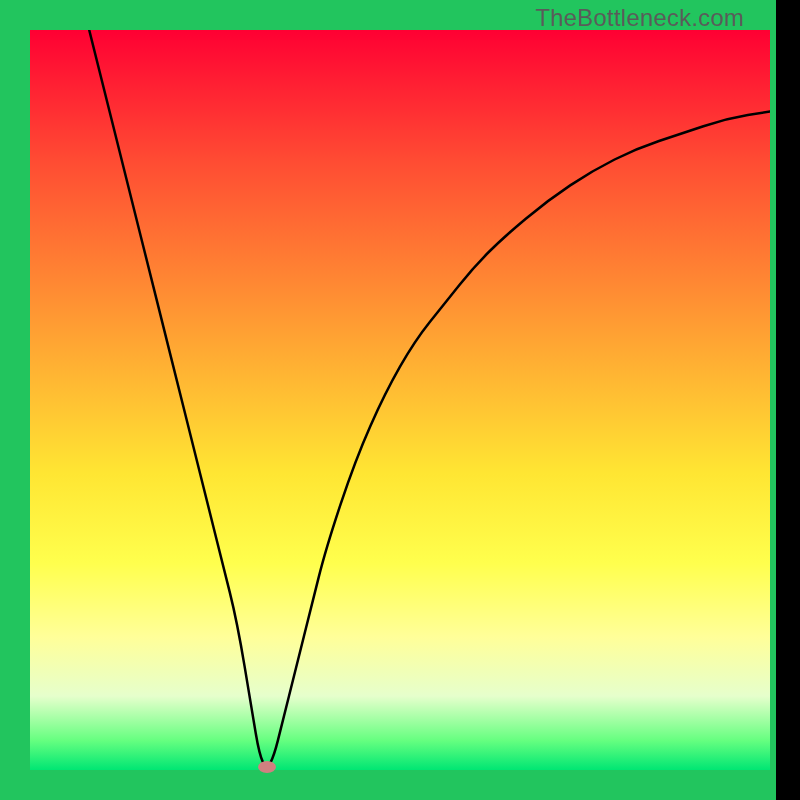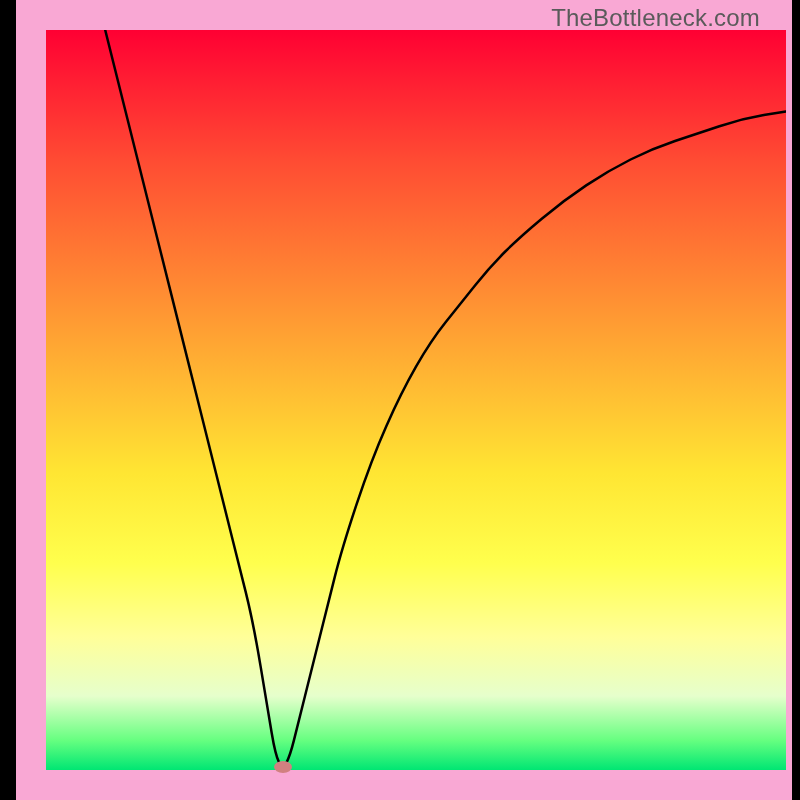--- a/index.html
+++ b/index.html
@@ -1,22 +1,21 @@
 <!DOCTYPE html>
 <html><head>
 <meta charset="utf-8">
 <style>
   * { margin: 0; padding: 0; box-sizing: border-box; }
   html, body { width: 800px; height: 800px; overflow: hidden; background: #000; }
   .chart-container {
     position: relative;
     width: 776px;
     height: 800px;
-    background: #f9a8d4;
-    margin-left: 16px;
+    background: #22c55e;
   }
   .plot-area {
     position: absolute;
     left: 30px;
     top: 30px;
     width: 740px;
     height: 740px;
     background: linear-gradient(to bottom,
       #ff0033 0%,
       #ff1a33 6%,

